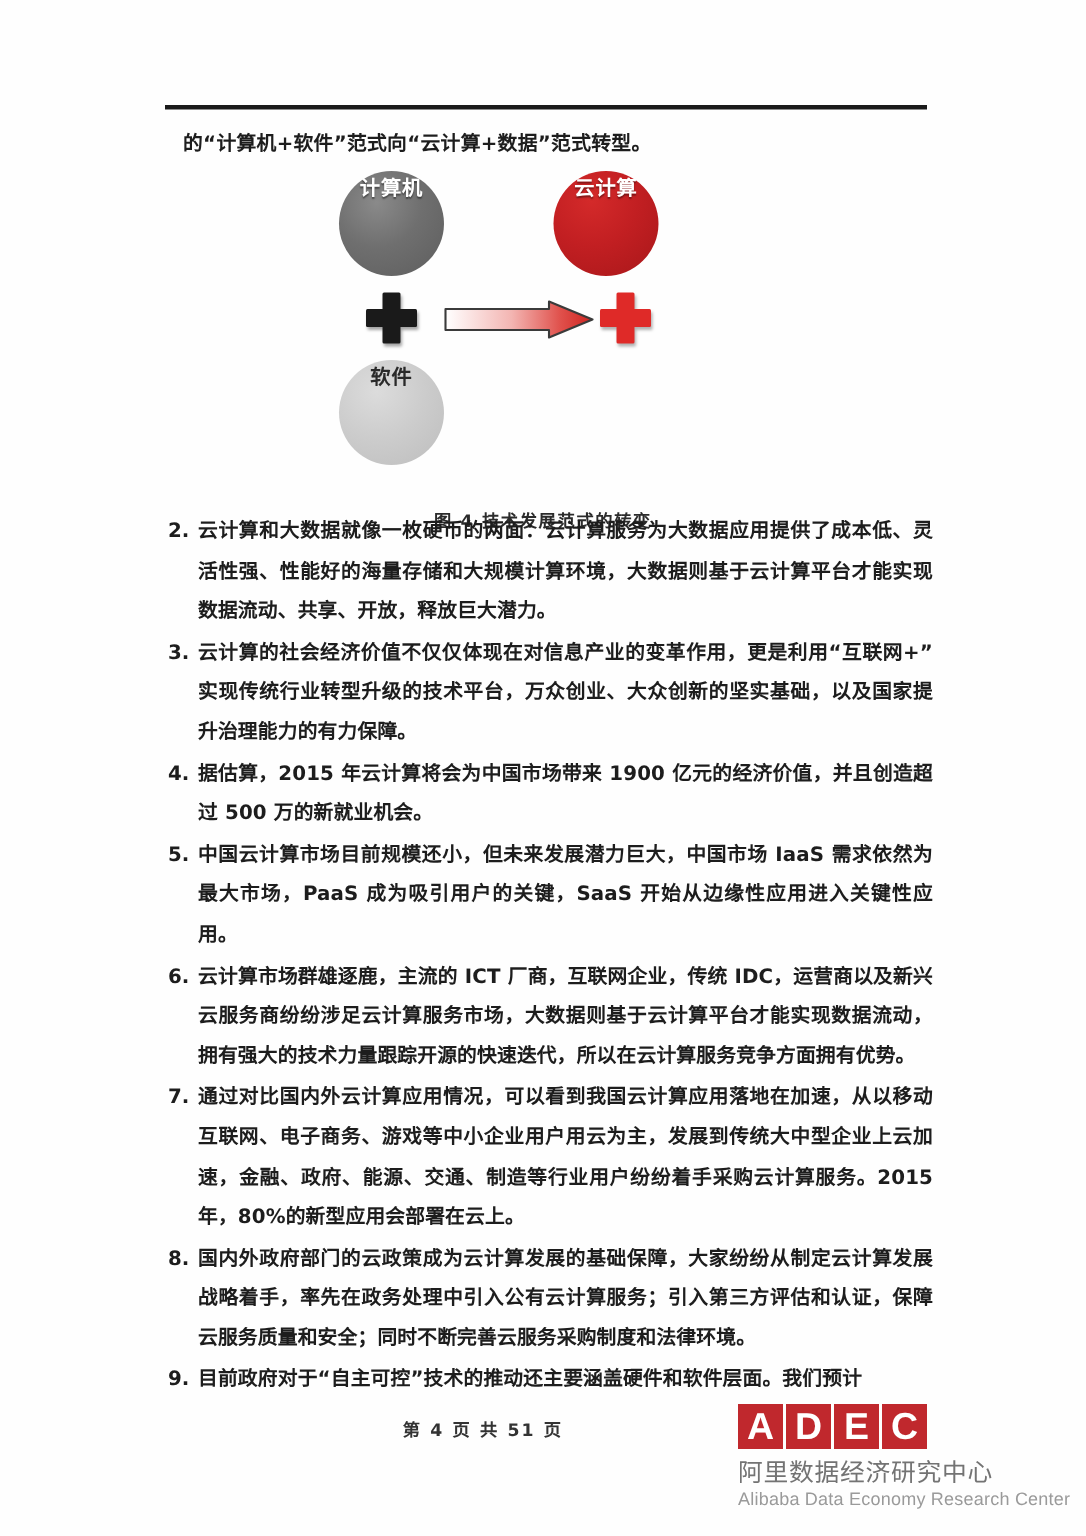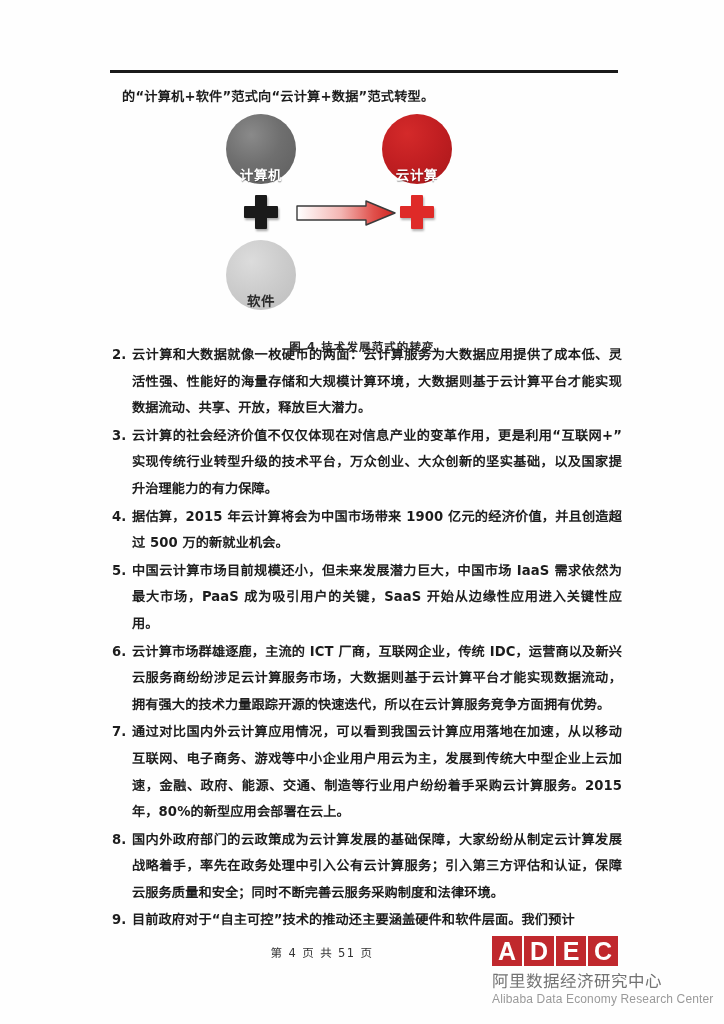--- a/index.html
+++ b/index.html
@@ -53,35 +53,35 @@
     position: absolute;
     left: 200px;
     top: 112px;
     width: 300px;
     height: 200px;
   }
   .circle {
     position: absolute;
     border-radius: 50%;
     display: flex;
-    align-items: flex-end;
+    align-items: flex-start;
     justify-content: center;
     font-size: 13.5px;
     font-weight: 700;
     letter-spacing: 0.6px;
   }
   .circle-computer {
     left: 26px; top: 2px;
     width: 70px; height: 70px;
     background: radial-gradient(circle at 36% 30%, #8a8a8a 0%, #6f6f6f 45%, #5d5d5d 100%);
     color: #ffffff;
     text-shadow: 0 1px 1px rgba(0,0,0,0.45);
   }
   .circle-cloud {
-    left: 182px; top: 2px;
+    left: 169px; top: 2px;
     width: 70px; height: 70px;
     background: radial-gradient(circle at 36% 28%, #d42a2a 0%, #c21f22 45%, #a8171a 100%);
     color: #ffffff;
     text-shadow: 0 1px 1px rgba(0,0,0,0.4);
   }
   .circle-software {
     left: 26px; top: 128px;
     width: 70px; height: 70px;
     background: radial-gradient(circle at 36% 30%, #dcdcdc 0%, #cccccc 48%, #bdbdbd 100%);
     color: #2a2a2a;
@@ -177,21 +177,21 @@
   }
 
   
   .footer-page {
     position: absolute;
     left: 0;
     top: 944px;
     width: 644px;
     text-align: center;
     font-size: 11.5px;
-    font-weight: 400;
+    font-weight: 700;
     letter-spacing: 1.4px;
     color: #333333;
   }
 
   .logo {
     position: absolute;
     left: 492px;
     top: 936px;
     width: 160px;
     text-align: left;

